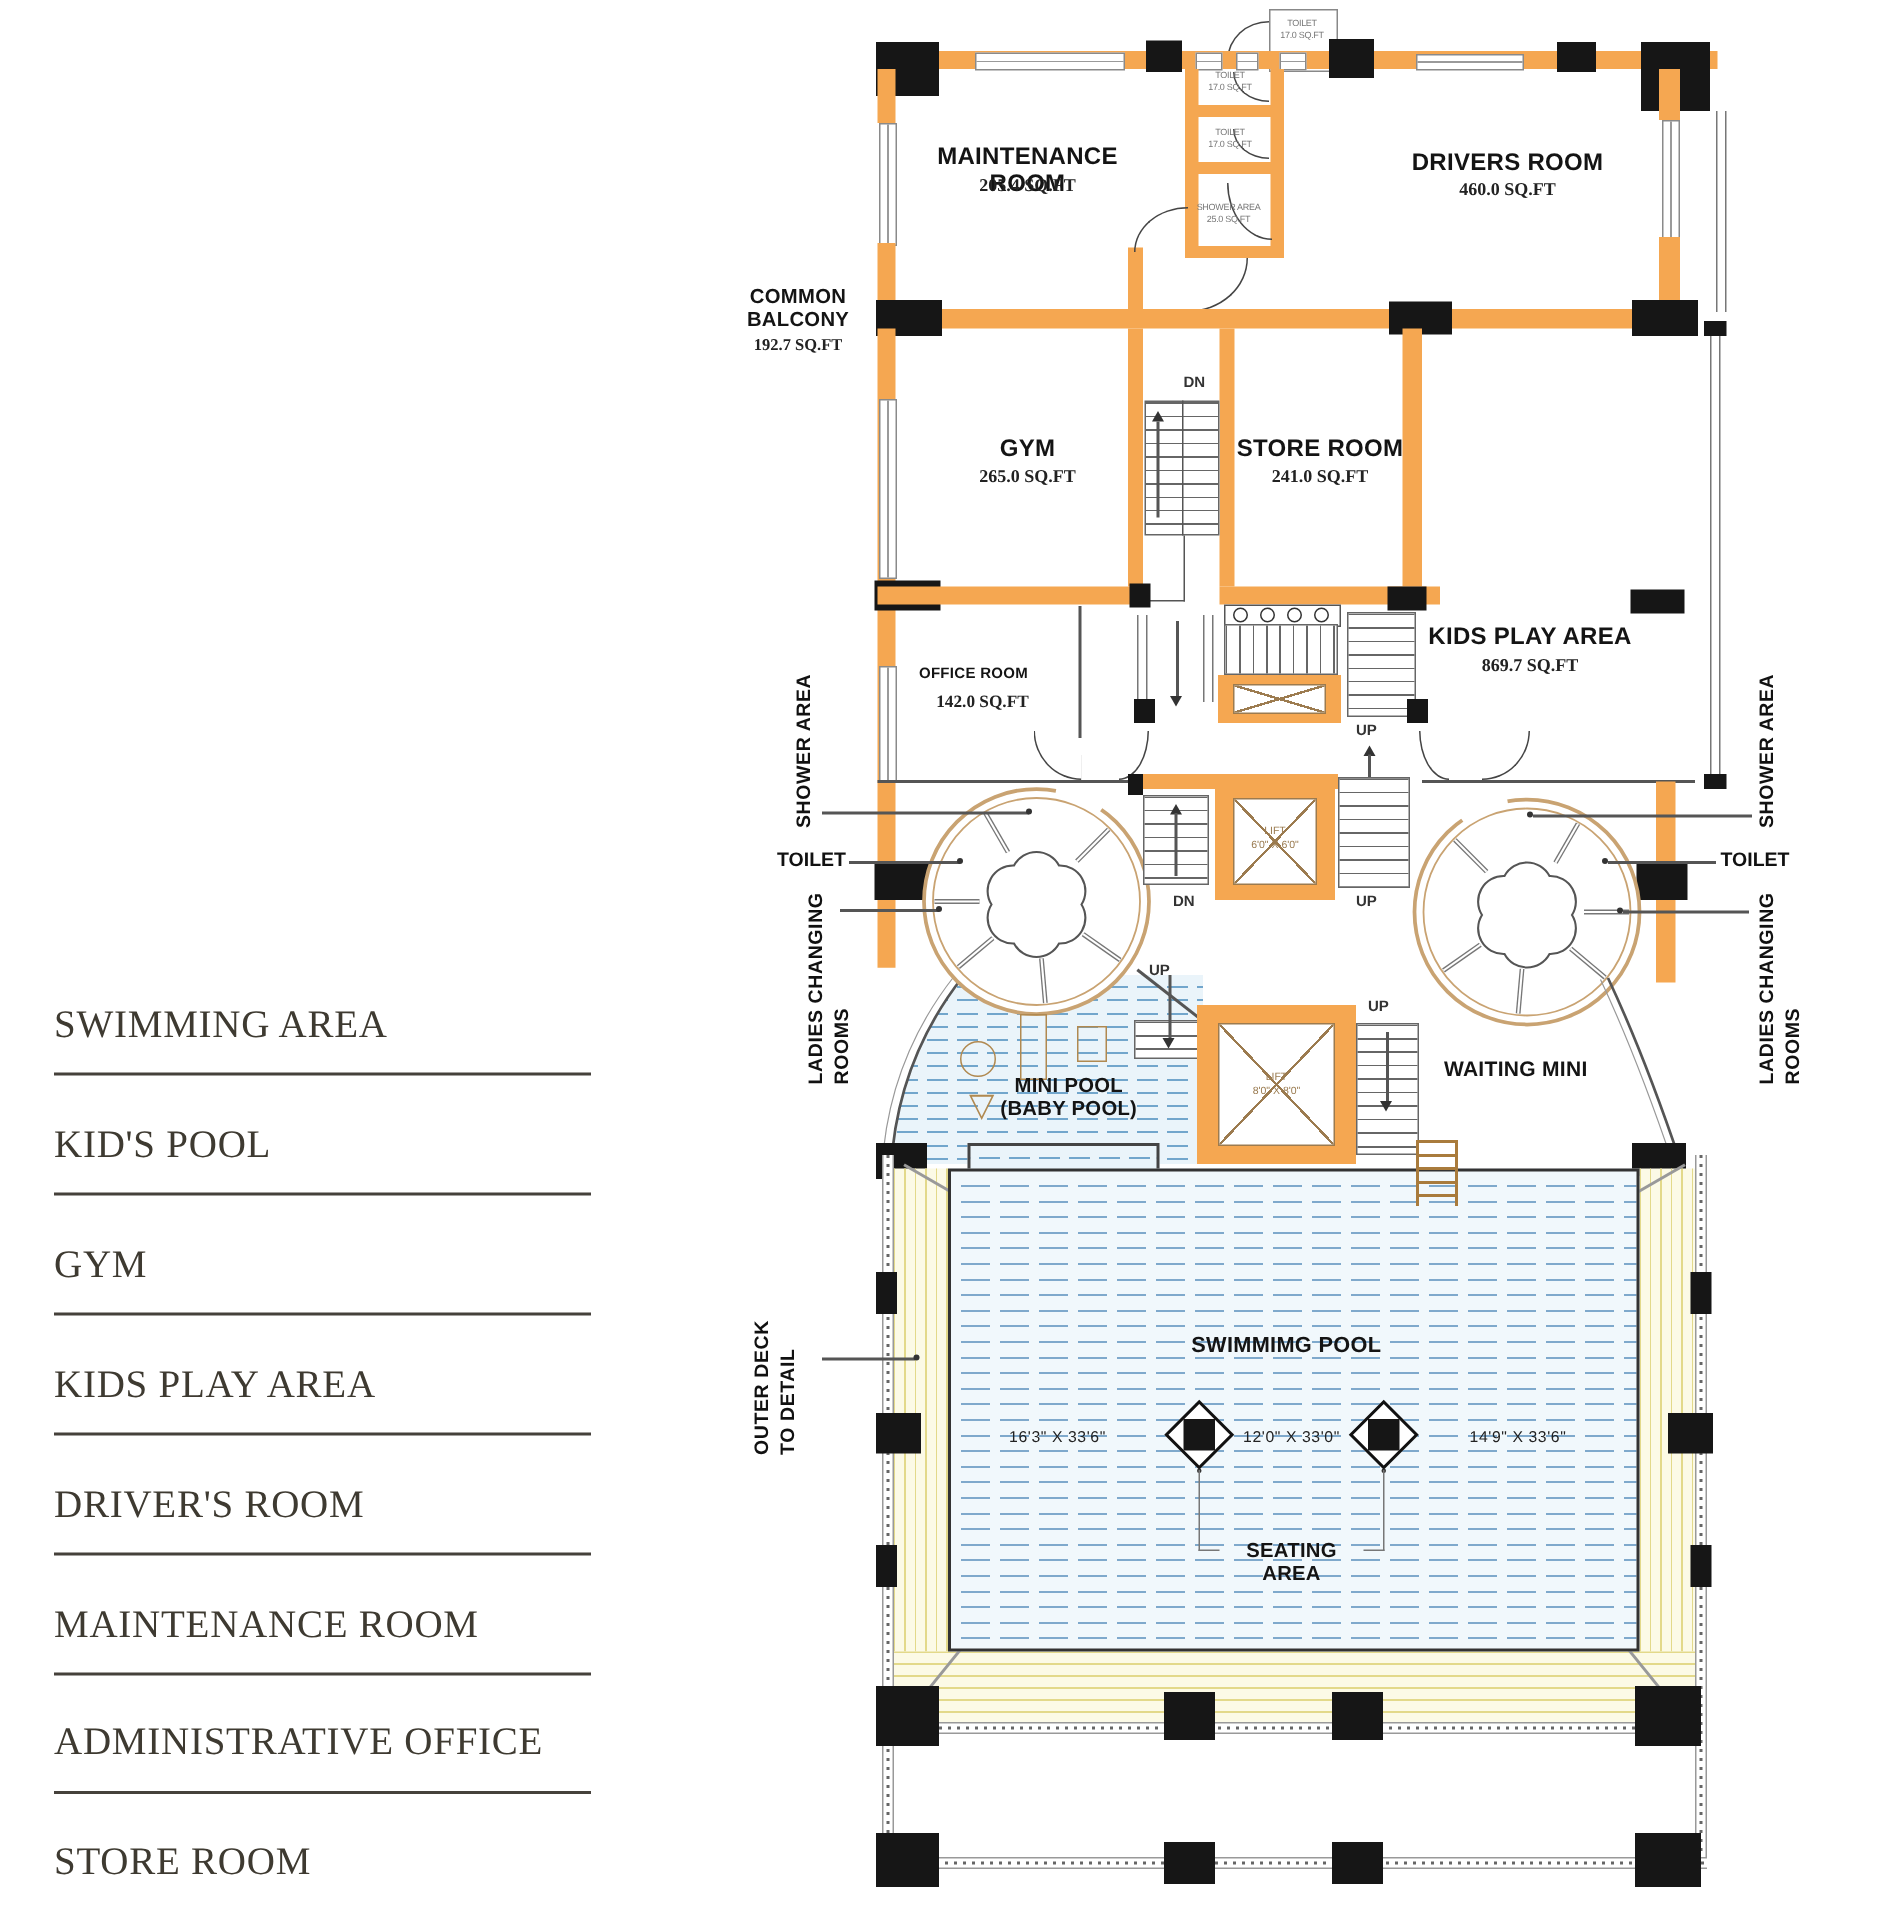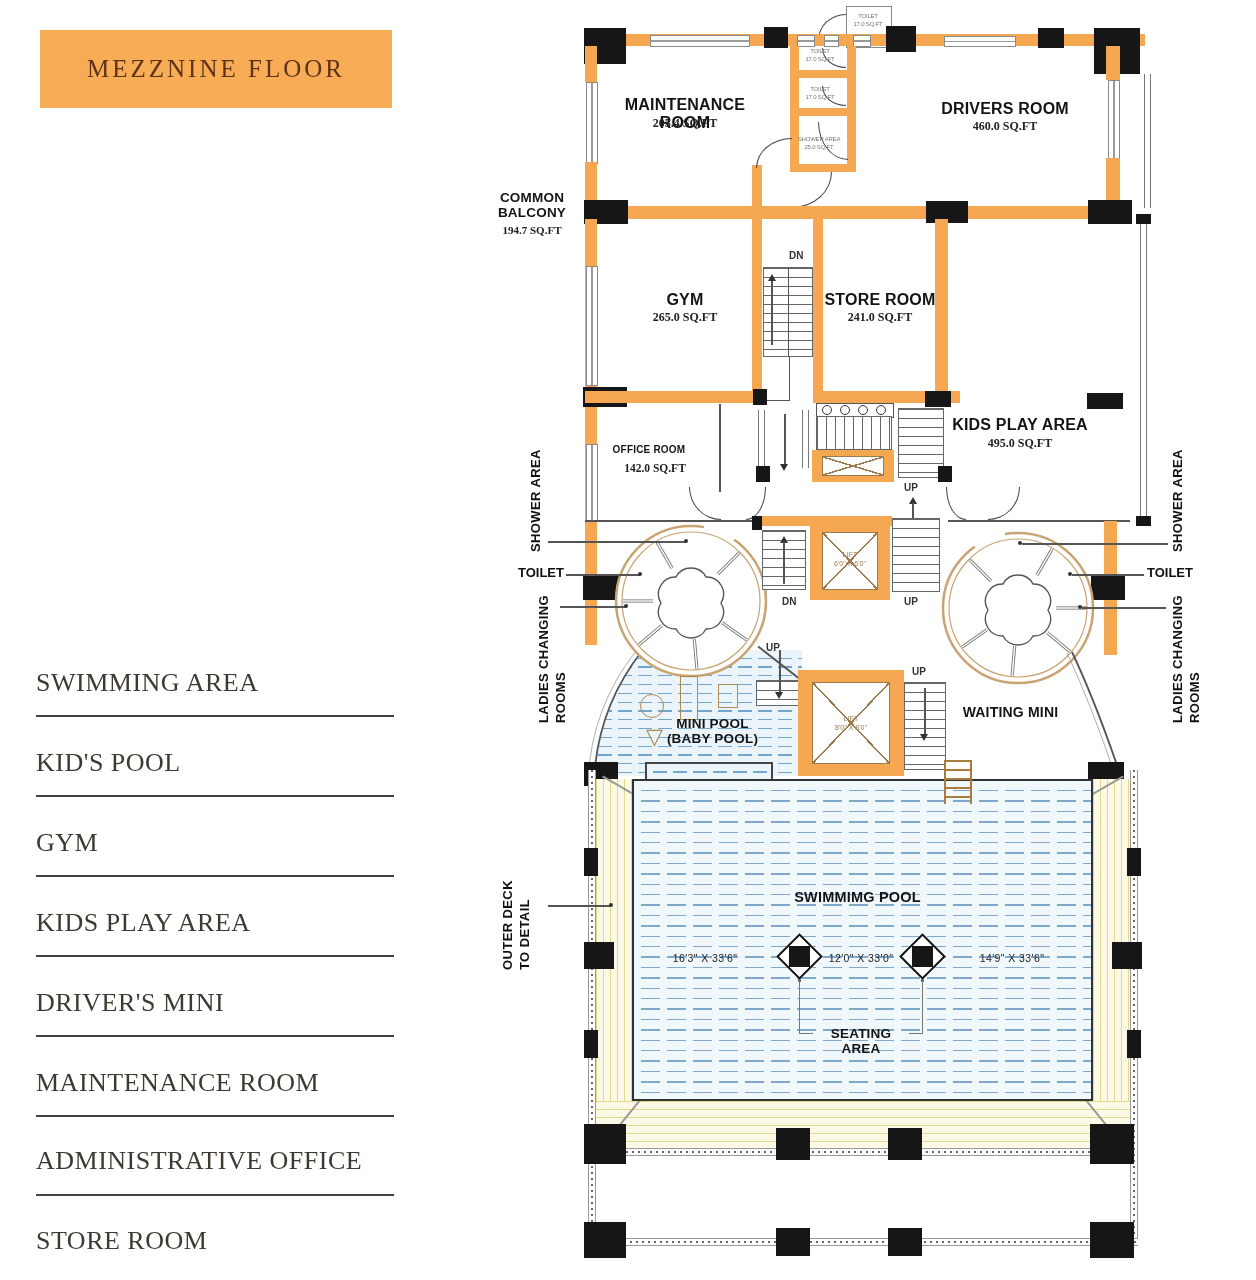--- a/index.html
+++ b/index.html
@@ -42,32 +42,31 @@
   .title-box{left:40px;top:30px;width:352px;height:78px;background:#F7AC55;display:flex;align-items:center;justify-content:center;
     font-family:"Liberation Serif",serif;font-size:25px;letter-spacing:3px;color:#5E3317}
   .legend-item{font-family:"Liberation Serif",serif;font-size:26px;color:#3E3A31;letter-spacing:0.5px;white-space:nowrap}
   .legend-line{height:2px;background:#45413B;width:358px}
 </style>
 </head>
 <body>
 
 <div class="canvas">
 
-  <div class="abs title-box">MEZZNINE FLOOR</div>
 
   <div>
     <div class="abs legend-item" style="left:36px;top:668px">SWIMMING AREA</div>
     <div class="abs legend-line" style="left:36px;top:715px"></div>
     <div class="abs legend-item" style="left:36px;top:748px">KID'S POOL</div>
     <div class="abs legend-line" style="left:36px;top:795px"></div>
     <div class="abs legend-item" style="left:36px;top:828px">GYM</div>
     <div class="abs legend-line" style="left:36px;top:875px"></div>
     <div class="abs legend-item" style="left:36px;top:908px">KIDS PLAY AREA</div>
     <div class="abs legend-line" style="left:36px;top:955px"></div>
-    <div class="abs legend-item" style="left:36px;top:988px">DRIVER'S MINI</div>
+    <div class="abs legend-item" style="left:36px;top:988px">DRIVER'S ROOM</div>
     <div class="abs legend-line" style="left:36px;top:1035px"></div>
     <div class="abs legend-item" style="left:36px;top:1068px">MAINTENANCE ROOM</div>
     <div class="abs legend-line" style="left:36px;top:1115px"></div>
     <div class="abs legend-item" style="left:36px;top:1146px">ADMINISTRATIVE OFFICE</div>
     <div class="abs legend-line" style="left:36px;top:1194px"></div>
     <div class="abs legend-item" style="left:36px;top:1226px">STORE ROOM</div>
   </div>
 
   <div class="abs" style="left:846px;top:6px;width:44px;height:40px;border:1px solid #888;background:#fff"></div>
   <div class="abs tiny" style="left:848px;top:13px;width:40px">
@@ -120,21 +119,21 @@
 
   <div class="abs wall" style="left:752px;top:165px;width:10px;height:43px"></div>
   <div class="abs arc arc-tl" style="left:756px;top:138px;width:36px;height:30px"></div>
   <div class="abs arc arc-br" style="left:792px;top:172px;width:40px;height:36px"></div>
 
   <div class="abs rname" style="left:600px;top:96px;width:170px;font-size:16px">MAINTENANCE ROOM</div>
   <div class="abs rarea" style="left:600px;top:116px;width:170px;font-size:12px">205.4 SQ.FT</div>
   <div class="abs rname" style="left:930px;top:100px;width:150px;font-size:16px">DRIVERS ROOM</div>
   <div class="abs rarea" style="left:930px;top:119px;width:150px;font-size:12px">460.0 SQ.FT</div>
   <div class="abs rname" style="left:486px;top:190px;width:92px;font-size:13.5px">COMMON BALCONY</div>
-  <div class="abs rarea" style="left:486px;top:224px;width:92px;font-size:11px">194.7 SQ.FT</div>
+  <div class="abs rarea" style="left:486px;top:224px;width:92px;font-size:11px">192.7 SQ.FT</div>
 
   <div class="abs wall" style="left:585px;top:206px;width:545px;height:13px"></div>
   <div class="abs col" style="left:584px;top:200px;width:44px;height:24px"></div>
   <div class="abs col" style="left:926px;top:201px;width:42px;height:22px"></div>
   <div class="abs col" style="left:1088px;top:200px;width:44px;height:24px"></div>
 
   <div class="abs wall" style="left:585px;top:219px;width:12px;height:436px"></div>
   <div class="abs win-v" style="left:586px;top:266px;width:10px;height:118px"></div>
   <div class="abs win-v" style="left:586px;top:444px;width:10px;height:76px"></div>
   <div class="abs col" style="left:583px;top:387px;width:44px;height:20px"></div>
@@ -156,21 +155,21 @@
   <div class="abs vline" style="left:789px;top:357px;width:1px;height:44px"></div>
   <div class="abs hline" style="left:764px;top:400px;width:26px;height:1px"></div>
 
   <div class="abs wall" style="left:585px;top:391px;width:170px;height:12px"></div>
   <div class="abs wall" style="left:813px;top:391px;width:147px;height:12px"></div>
   <div class="abs col" style="left:753px;top:389px;width:14px;height:16px"></div>
   <div class="abs col" style="left:925px;top:391px;width:26px;height:16px"></div>
   <div class="abs col" style="left:1087px;top:393px;width:36px;height:16px"></div>
 
   <div class="abs rname" style="left:950px;top:416px;width:140px;font-size:16px">KIDS PLAY AREA</div>
-  <div class="abs rarea" style="left:950px;top:436px;width:140px;font-size:12px">495.0 SQ.FT</div>
+  <div class="abs rarea" style="left:950px;top:436px;width:140px;font-size:12px">869.7 SQ.FT</div>
   <div class="abs dbl-v" style="left:1140px;top:220px;height:300px"></div>
   <div class="abs col" style="left:1136px;top:214px;width:15px;height:10px"></div>
   <div class="abs col" style="left:1136px;top:516px;width:15px;height:10px"></div>
 
   <div class="abs rname" style="left:599px;top:444px;width:100px;font-size:10px">OFFICE ROOM</div>
   <div class="abs rarea" style="left:605px;top:462px;width:100px;font-size:11.5px">142.0 SQ.FT</div>
   <div class="abs vline" style="left:719px;top:404px;width:2px;height:88px"></div>
   <div class="abs arc arc-bl" style="left:689px;top:487px;width:32px;height:33px"></div>
   <div class="abs arc arc-br" style="left:746px;top:487px;width:20px;height:33px"></div>
 

